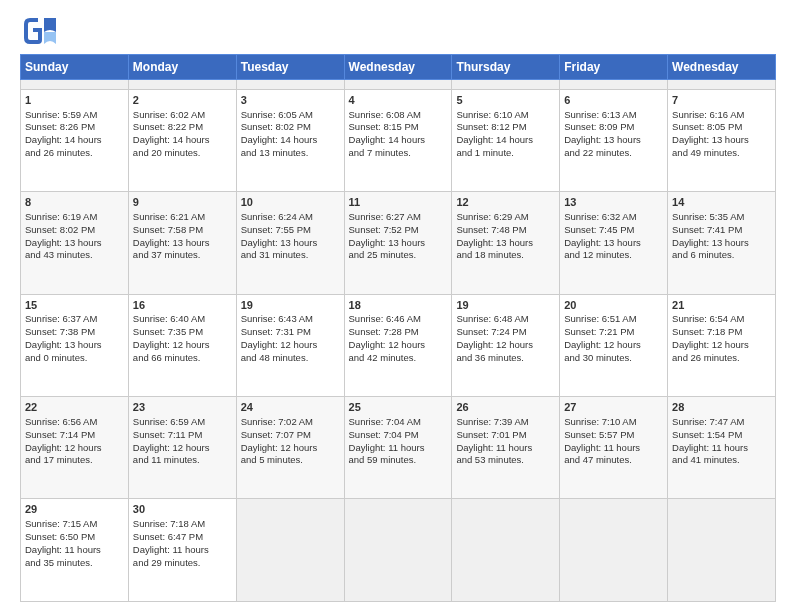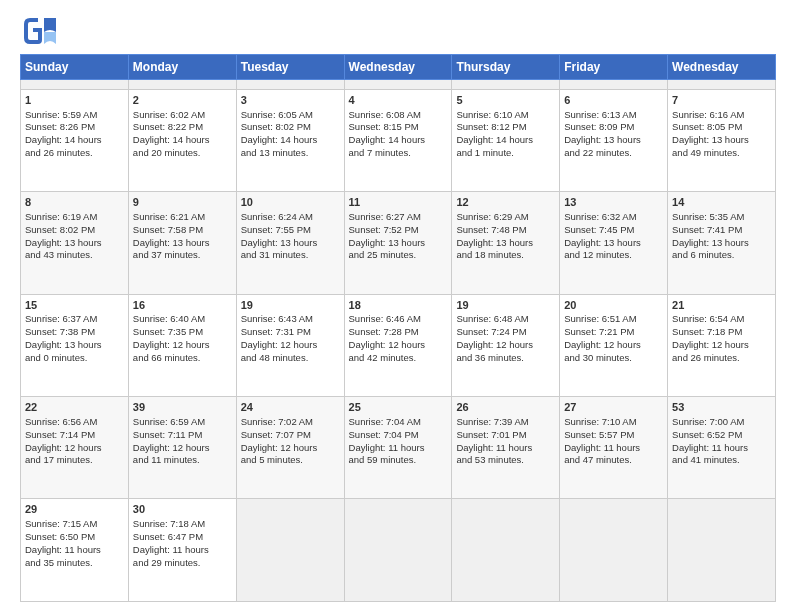--- a/index.html
+++ b/index.html
@@ -298,21 +298,21 @@
         </tr>
         <tr>
           <td>
             <span class="day-num">22</span>
             <div>Sunrise: 6:56 AM</div>
             <div>Sunset: 7:14 PM</div>
             <div>Daylight: 12 hours</div>
             <div>and 17 minutes.</div>
           </td>
           <td>
-            <span class="day-num">39</span>
+            <span class="day-num">23</span>
             <div>Sunrise: 6:59 AM</div>
             <div>Sunset: 7:11 PM</div>
             <div>Daylight: 12 hours</div>
             <div>and 11 minutes.</div>
           </td>
           <td>
             <span class="day-num">24</span>
             <div>Sunrise: 7:02 AM</div>
             <div>Sunset: 7:07 PM</div>
             <div>Daylight: 12 hours</div>
@@ -333,23 +333,23 @@
             <div>and 53 minutes.</div>
           </td>
           <td>
             <span class="day-num">27</span>
             <div>Sunrise: 7:10 AM</div>
             <div>Sunset: 5:57 PM</div>
             <div>Daylight: 11 hours</div>
             <div>and 47 minutes.</div>
           </td>
           <td>
-            <span class="day-num">53</span>
-            <div>Sunrise: 7:00 AM</div>
-            <div>Sunset: 6:52 PM</div>
+            <span class="day-num">28</span>
+            <div>Sunrise: 7:47 AM</div>
+            <div>Sunset: 1:54 PM</div>
             <div>Daylight: 11 hours</div>
             <div>and 41 minutes.</div>
           </td>
         </tr>
         <tr>
           <td>
             <span class="day-num">29</span>
             <div>Sunrise: 7:15 AM</div>
             <div>Sunset: 6:50 PM</div>
             <div>Daylight: 11 hours</div>

